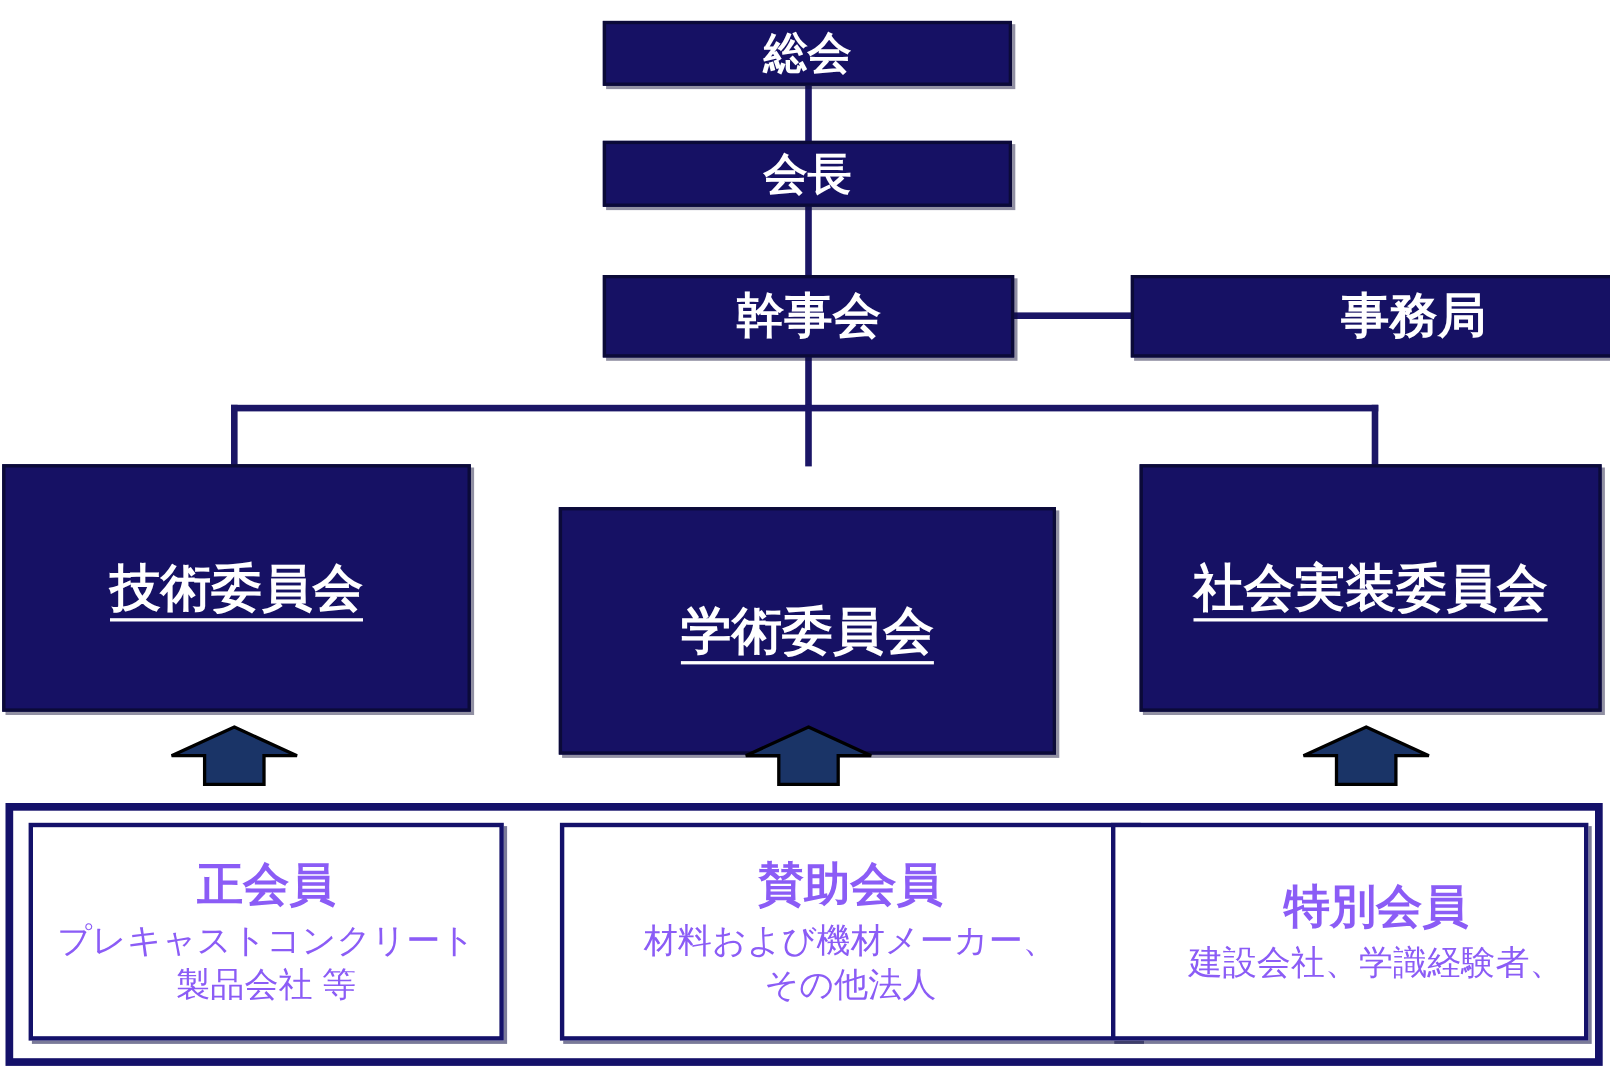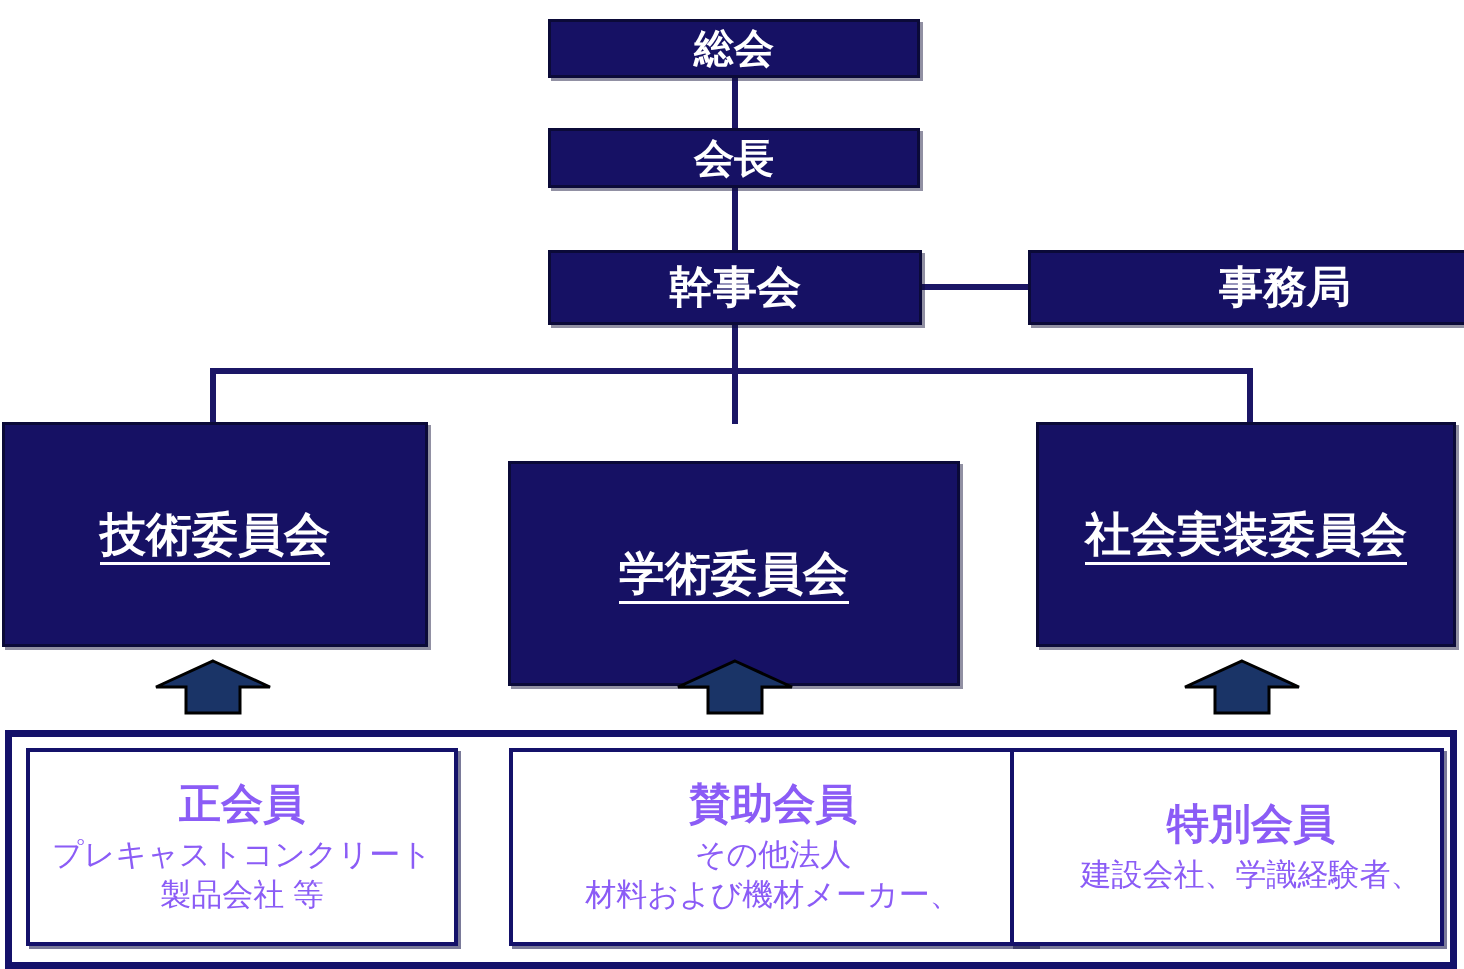--- a/index.html
+++ b/index.html
@@ -113,22 +113,22 @@
   <div class="members-container"></div>
 
   <div class="member-box" style="left:26px; top:748px; width:432px; height:198px;">
     <div class="member-title">正会員</div>
     <div class="member-desc">プレキャストコンクリート</div>
     <div class="member-desc">製品会社 等</div>
   </div>
 
   <div class="member-box" style="left:509px; top:748px; width:528px; height:198px;">
     <div class="member-title">賛助会員</div>
+    <div class="member-desc">材料および機材メーカー、</div>
     <div class="member-desc">その他法人</div>
-    <div class="member-desc">材料および機材メーカー、</div>
   </div>
 
   <div class="member-box" style="left:1010px; top:748px; width:434px; height:198px;padding-left:48px;">
     <div class="member-title">特別会員</div>
     <div class="member-desc">建設会社、学識経験者、</div>
   </div>
 
 </div>
 
 </body></html>

